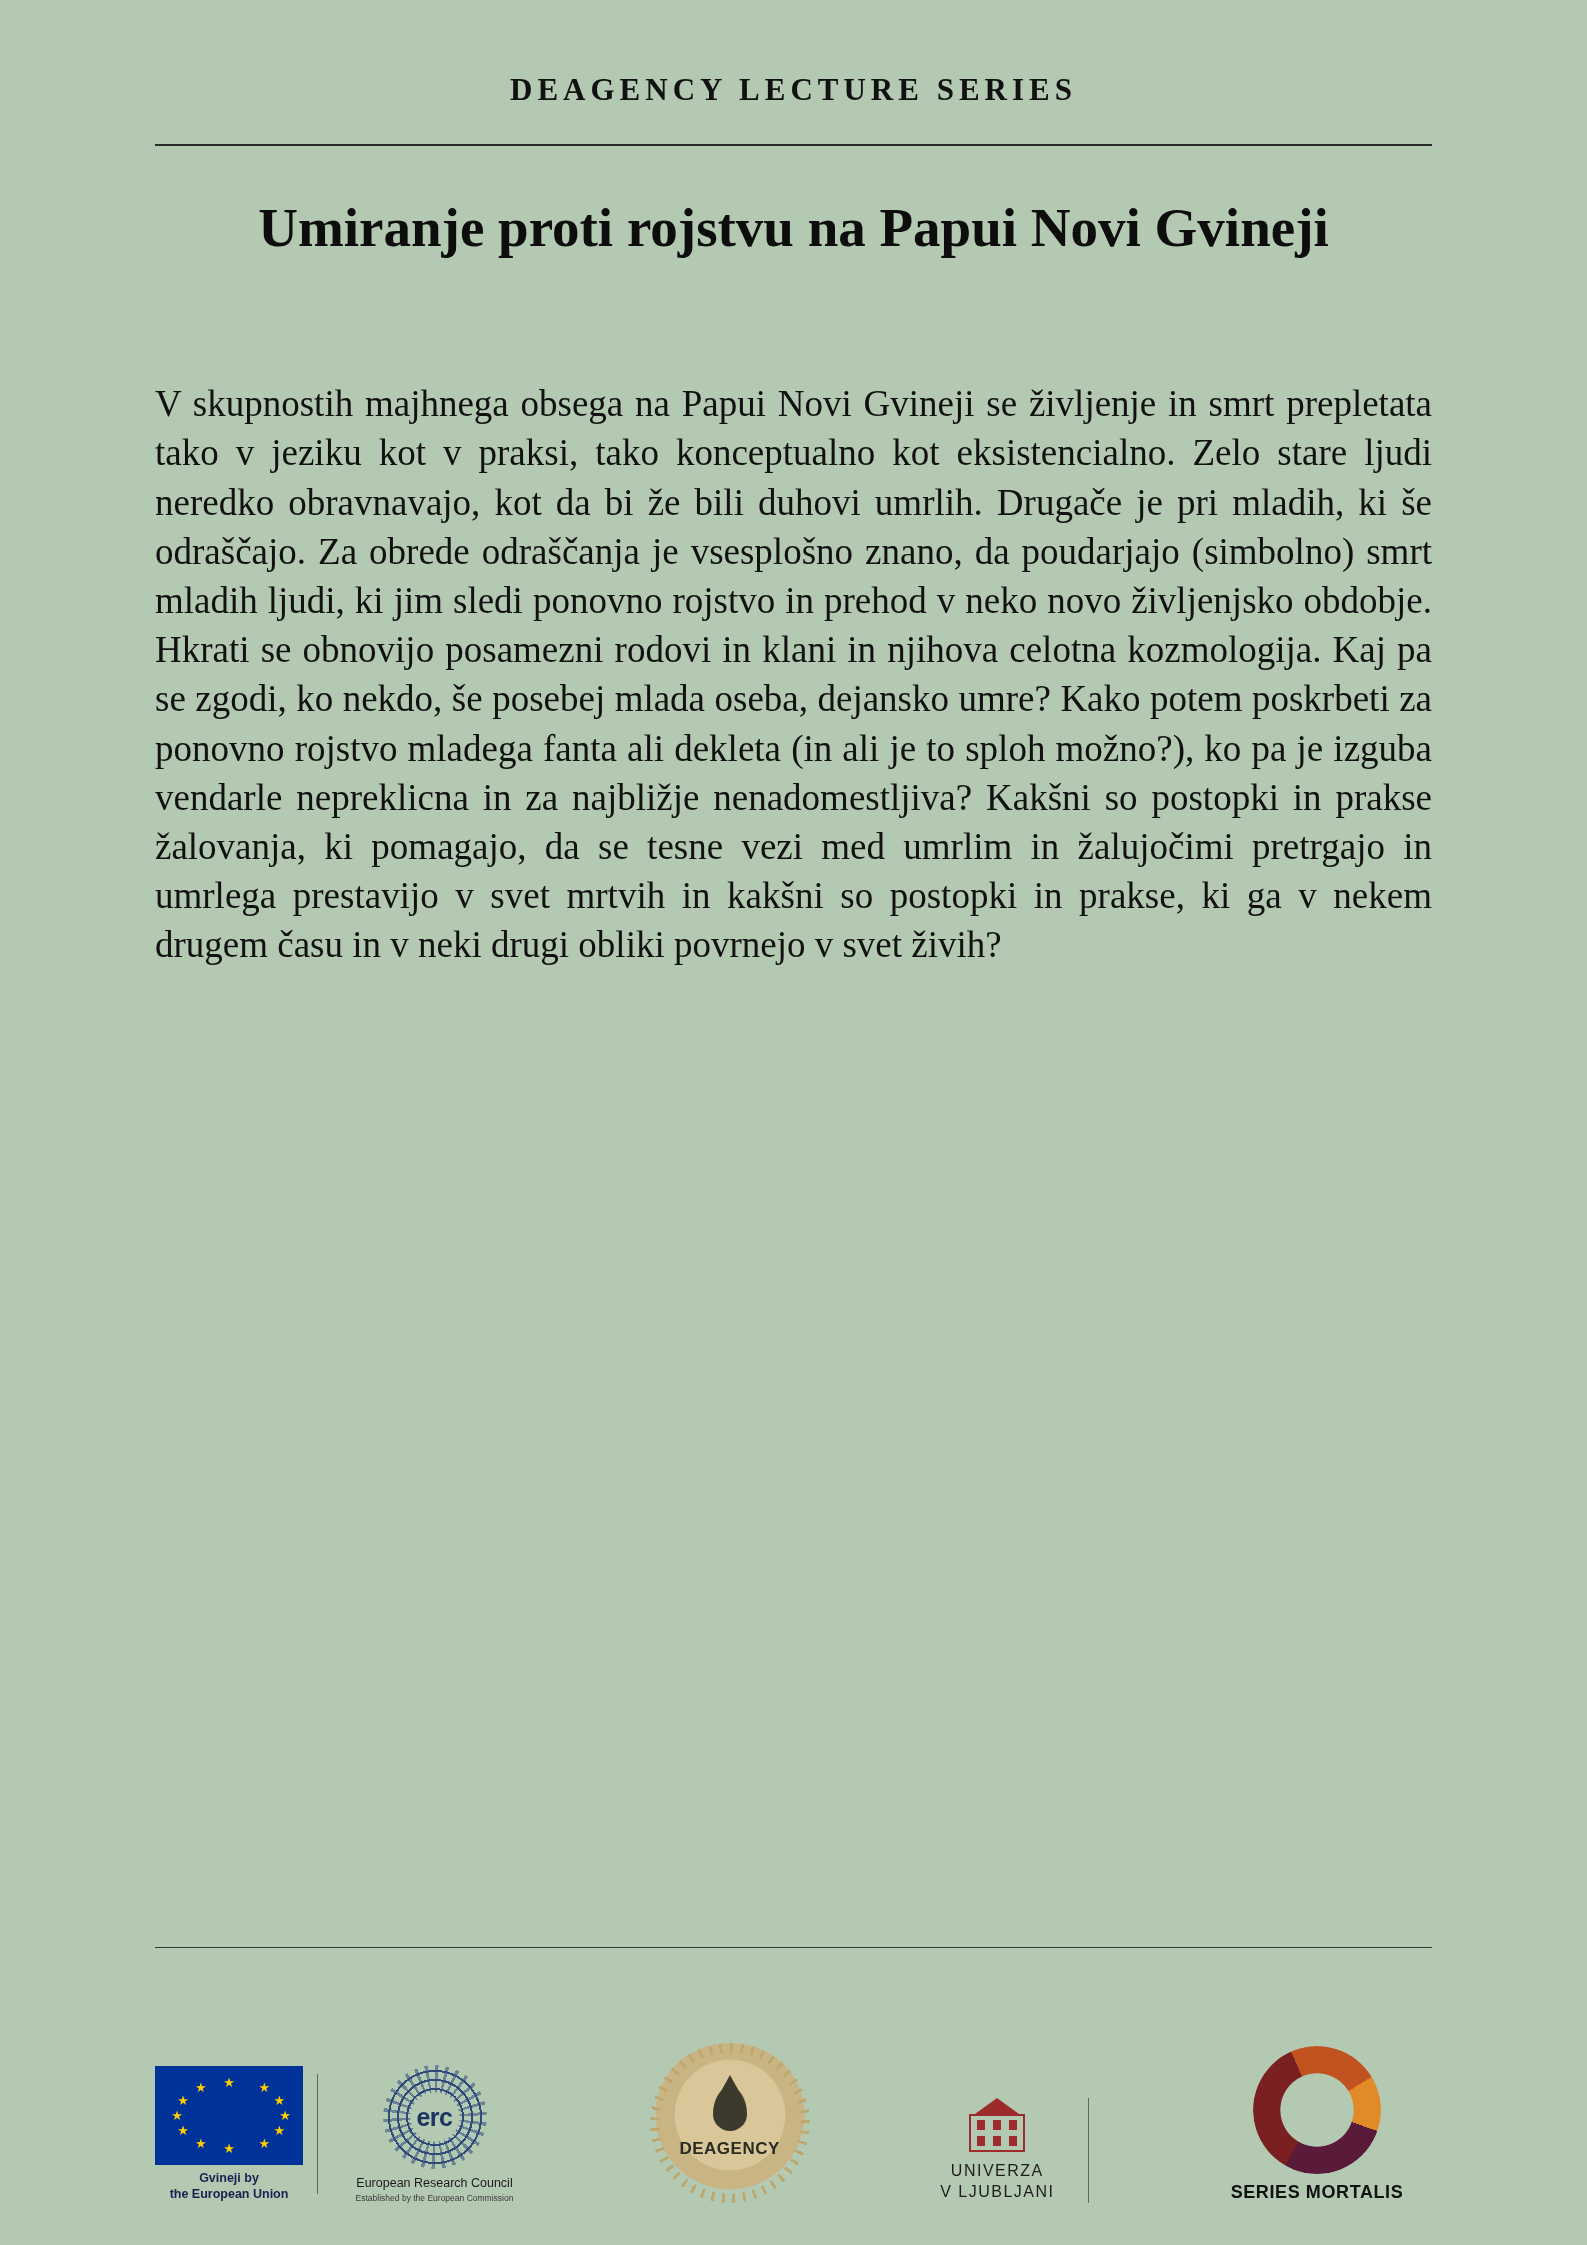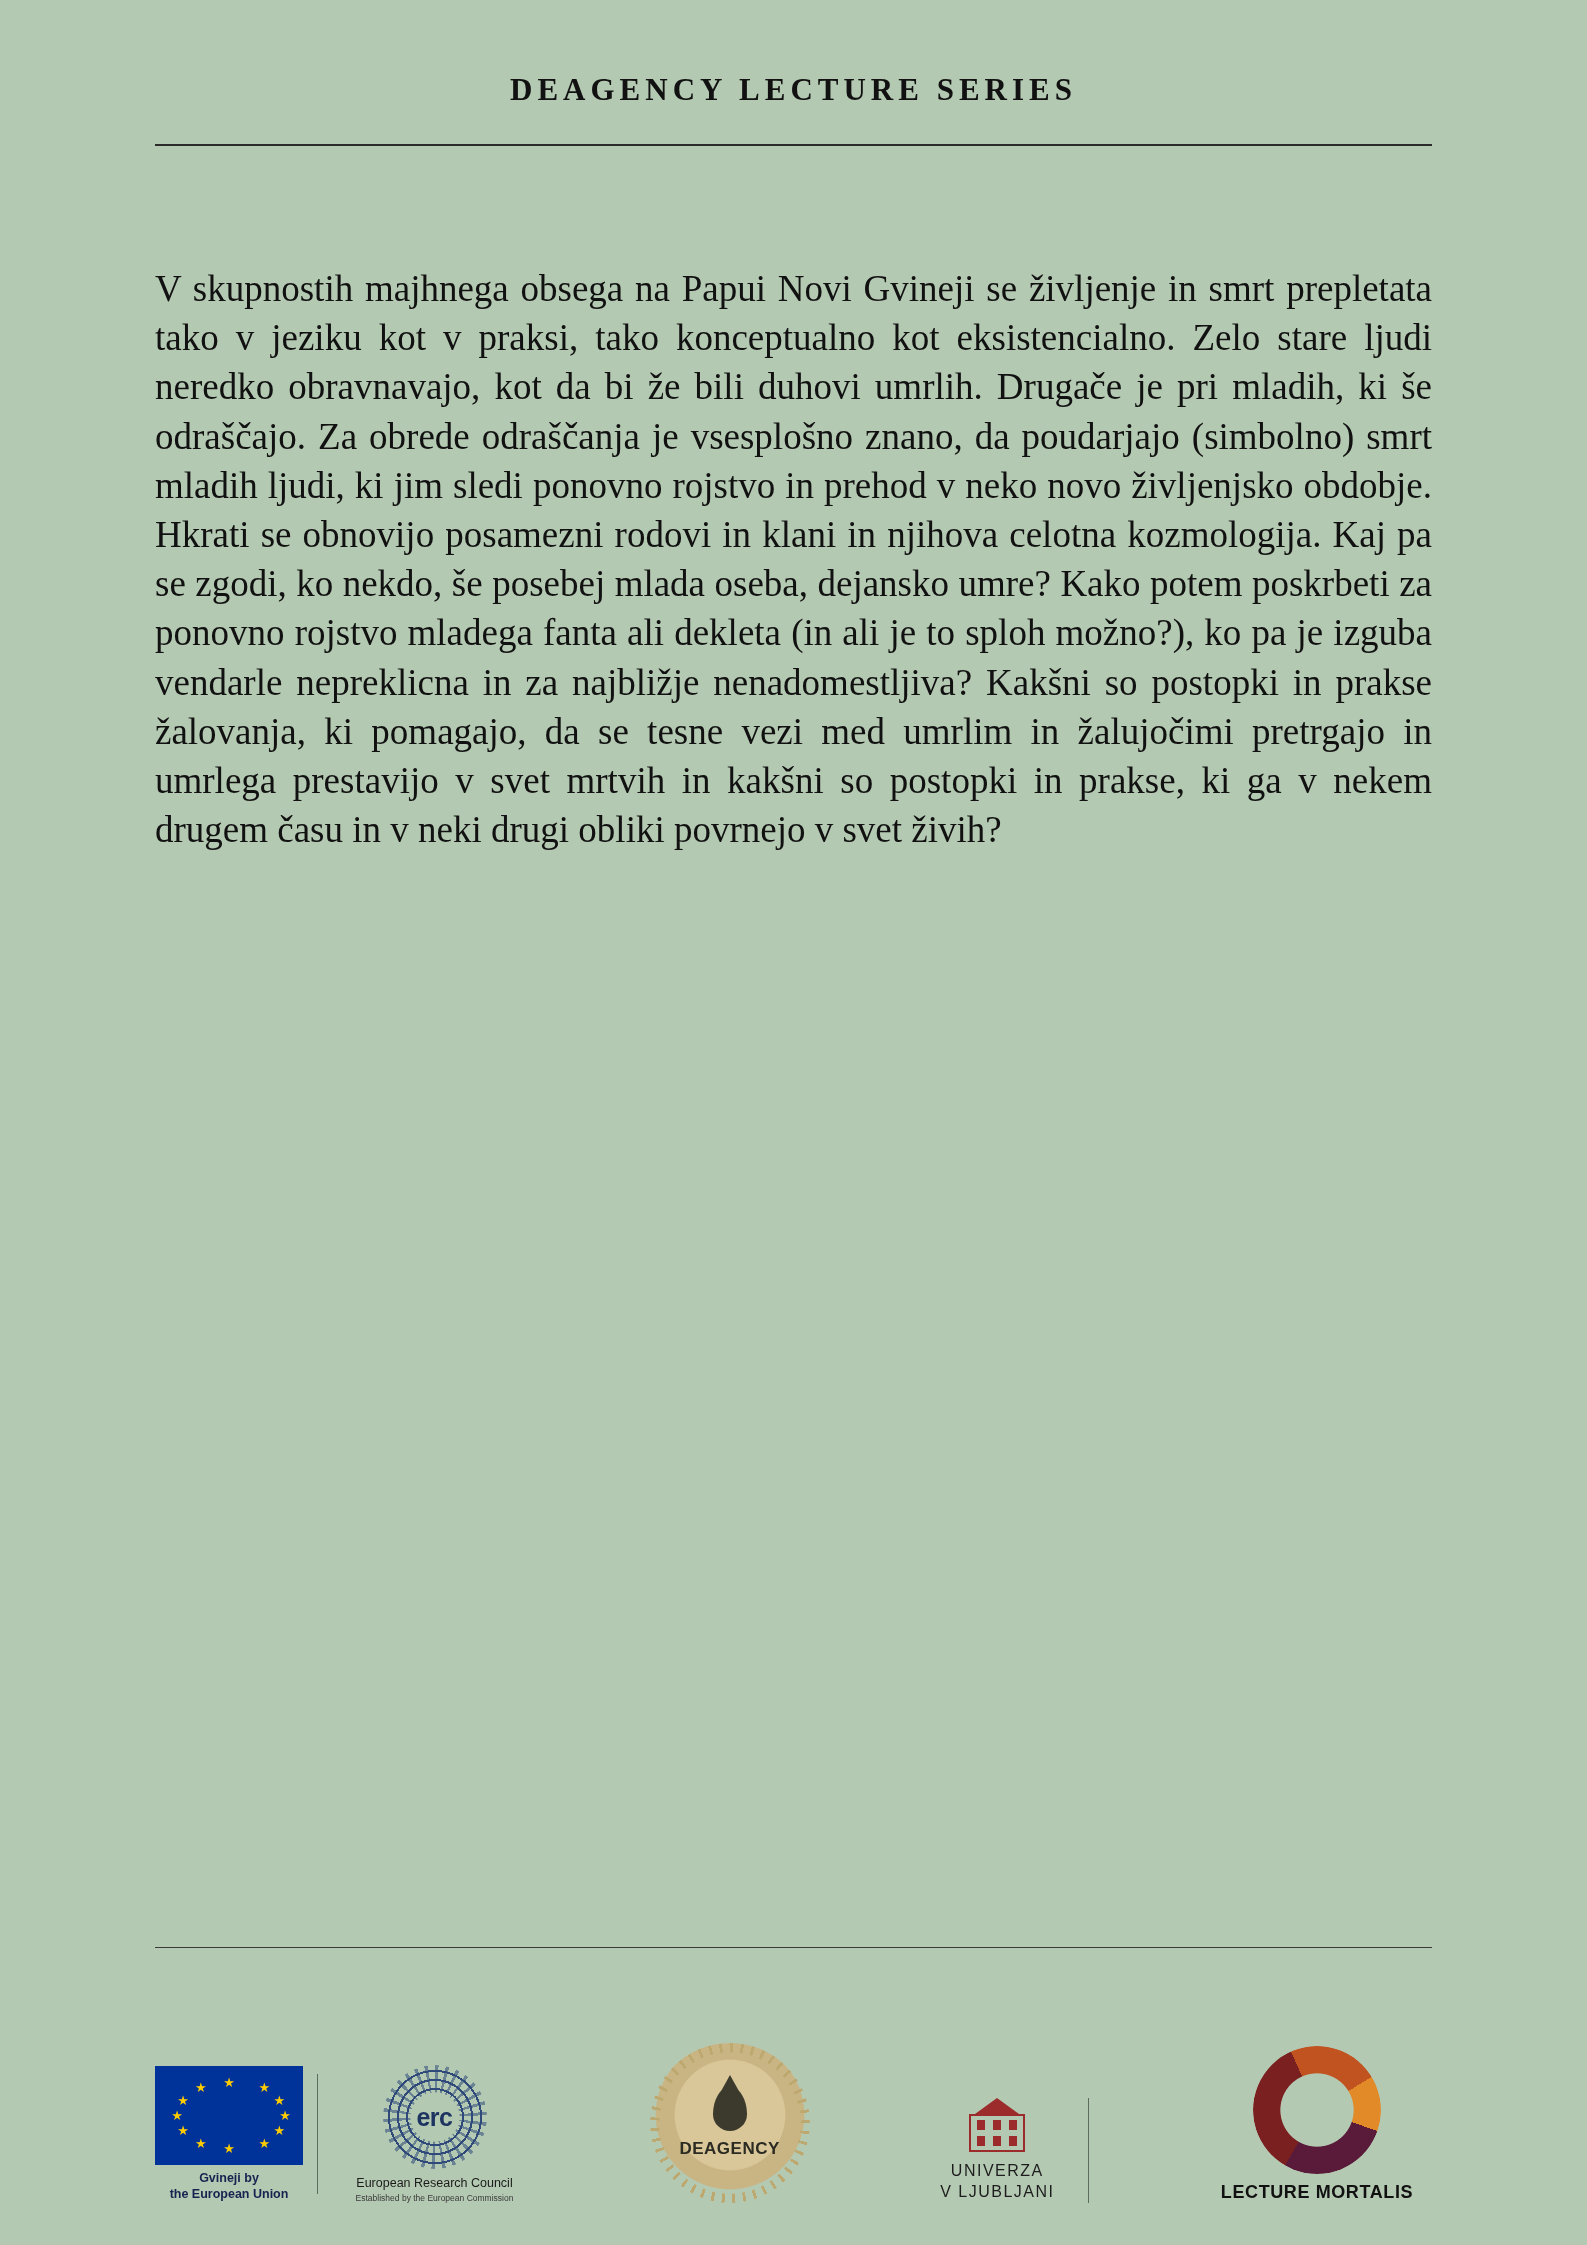--- a/index.html
+++ b/index.html
@@ -345,20 +345,21 @@
 </style>
 </head>
 <body>
 
 <div class="page">
 
   <div class="series-header">DEAGENCY LECTURE SERIES</div>
   <div class="header-rule"></div>
 
 
+  <div class="talk-title">Umiranje proti rojstvu na Papui Novi Gvineji</div>
 
   <div class="abstract-body">V skupnostih majhnega obsega na Papui Novi Gvineji se življenje in smrt prepletata tako v jeziku kot v praksi, tako konceptualno kot eksistencialno. Zelo stare ljudi neredko obravnavajo, kot da bi že bili duhovi umrlih. Drugače je pri mladih, ki še odraščajo. Za obrede odraščanja je vsesplošno znano, da poudarjajo (simbolno) smrt mladih ljudi, ki jim sledi ponovno rojstvo in prehod v neko novo življenjsko obdobje. Hkrati se obnovijo posamezni rodovi in klani in njihova celotna kozmologija. Kaj pa se zgodi, ko nekdo, še posebej mlada oseba, dejansko umre? Kako potem poskrbeti za ponovno rojstvo mladega fanta ali dekleta (in ali je to sploh možno?), ko pa je izguba vendarle nepreklicna in za najbližje nenadomestljiva? Kakšni so postopki in prakse žalovanja, ki pomagajo, da se tesne vezi med umrlim in žalujočimi pretrgajo in umrlega prestavijo v svet mrtvih in kakšni so postopki in prakse, ki ga v nekem drugem času in v neki drugi obliki povrnejo v svet živih?</div>
 
   <div class="footer">
     <div class="footer-rule"></div>
 
     <div class="logo-row">
 
       <div class="logo-cell">
         <div class="eu-erc">
@@ -428,19 +429,19 @@
       </div>
 
       <div class="logo-cell">
         <div class="cm-block">
           <div class="cm-mark">
             <div class="cm-inner">
               <div class="cm-figure-head"></div>
               <div class="cm-figure-body"></div>
             </div>
           </div>
-          <div class="cm-caption">LECTURE MORTALIS</div>
+          <div class="cm-caption">SERIES MORTALIS</div>
         </div>
       </div>
 
     </div>
   </div>
 </div>
 
 </body></html>

